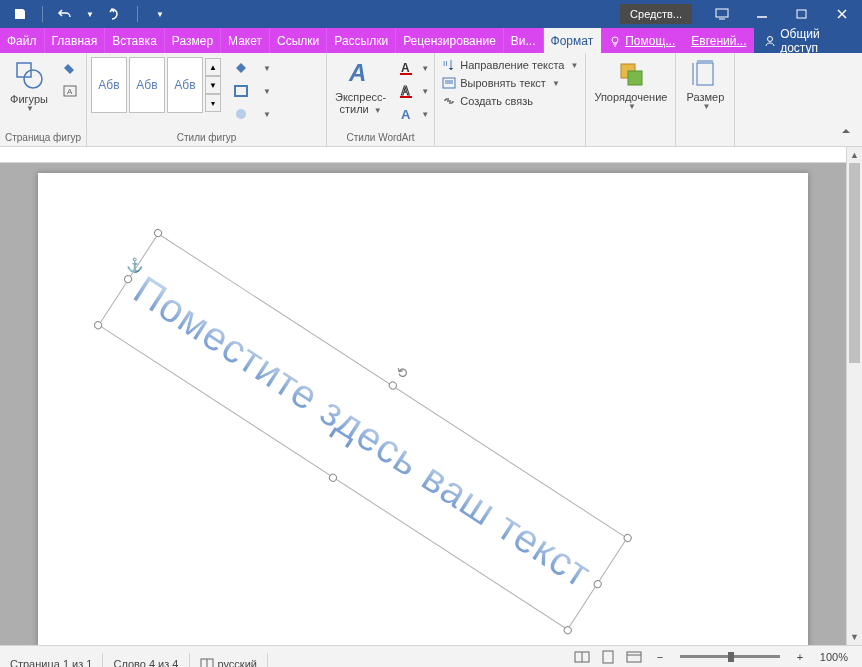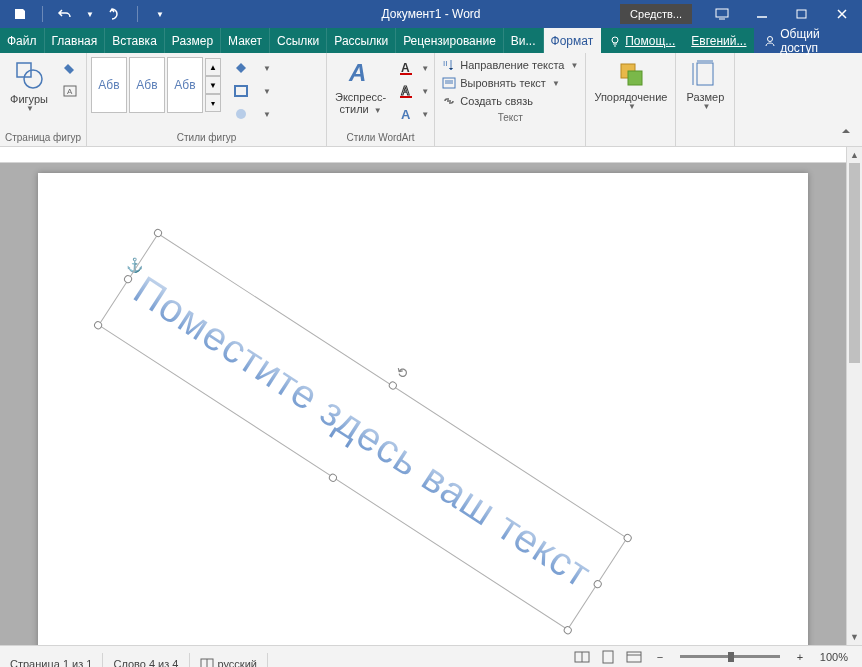--- a/index.html
+++ b/index.html
@@ -5,21 +5,21 @@
   * { box-sizing: border-box; margin: 0; padding: 0; font-family: "Segoe UI", Tahoma, sans-serif; }
   body { width: 862px; height: 667px; background: #fff; overflow: hidden; position: relative; }
   .titlebar { height: 28px; background: #2b579a; display: flex; align-items: center; color: #fff; font-size: 12px; }
   .qat { display: flex; align-items: center; padding: 0 6px; gap: 4px; }
   .qat-btn { width: 28px; height: 24px; display: flex; align-items: center; justify-content: center; cursor: pointer; }
   .qat-sep { width: 1px; height: 16px; background: rgba(255,255,255,.3); margin: 0 4px; }
   .title-center { position: absolute; left: 0; right: 0; text-align: center; pointer-events: none; font-size: 12px; }
   .title-right { margin-left: auto; display: flex; align-items: center; }
   .ctx-tab { background: #4a4a4a; padding: 4px 10px; font-size: 11px; margin-right: 10px; }
   .wctrl { width: 40px; height: 28px; display:flex; align-items:center; justify-content:center; cursor:pointer; }
-  .menubar { height: 25px; background: #0f766e; display: flex; align-items: stretch; color: #fff; font-size: 12px; }
+  .menubar { height: 25px; background: #d946ef; display: flex; align-items: stretch; color: #fff; font-size: 12px; }
   .menu-item { padding: 0 7px; display: flex; align-items: center; cursor: pointer; border-right: 1px solid rgba(255,255,255,.12); }
   .menu-item.active { background: #f3f3f3; color: #2b579a; }
   .menu-right { margin-left: auto; display: flex; align-items: stretch; }
   .menu-help { display:flex; align-items:center; padding:0 8px; gap:4px; cursor:pointer;text-decoration:underline; }
   .share-btn { display:flex; align-items:center; padding:0 10px; gap:5px; cursor:pointer; background:#2b579a; }
   .ribbon { height: 94px; background: #f3f3f3; border-bottom: 1px solid #d4d4d4; display: flex; }
   .group { display:flex; flex-direction:column; border-right:1px solid #d4d4d4; padding:2px 4px 0; }
   .group-body { flex:1; display:flex; align-items:flex-start; gap:4px; padding-top:2px; }
   .group-label { font-size: 10px; color:#666; text-align:center; padding:3px 0; }
   .big-btn { display:flex; flex-direction:column; align-items:center; gap:2px; padding:2px 4px; cursor:pointer; min-width:50px; }
@@ -78,21 +78,20 @@
     <div class="qat-btn">
       <svg width="14" height="14" viewBox="0 0 14 14">
           <path fill="none" stroke="#fff" stroke-width="1.5" d="M4 2a5 5 0 015 5 5 5 0 01-5 5 M2 5l2-3 2 3"></path>
         </svg>
     </div>
     <div class="qat-sep"></div>
     <div class="qat-btn">
         <span style="font-size:8px;color:#fff">▼</span>
       </div>
   </div>
-  <div class="title-center">Документ1 - Word</div>
   <div class="title-right">
     <div class="ctx-tab">Средств...</div>
     <div class="wctrl">
       <svg width="14" height="12" viewBox="0 0 14 12">
           <rect x="1" y="1" width="12" height="8" fill="none" stroke="#fff"></rect>
           <path stroke="#fff" d="M4 11h6"></path>
         </svg>
     </div>
     <div class="wctrl">
         <svg width="12" height="12">
@@ -284,21 +283,20 @@
         <span>Выровнять текст</span>
           <span class="dd">▼</span>
       </div>
       <div class="text-row">
         <svg width="14" height="14">
             <path fill="none" stroke="#666" stroke-width="1.5" d="M3 7a2 2 0 012-2h2M11 7a2 2 0 01-2 2H7M5 7h4"></path>
           </svg>
         <span>Создать связь</span>
       </div>
     </div>
-    <div class="group-label">Текст</div>
   </div>
 
   <div class="group">
     <div class="group-body">
       <div class="big-btn">
         <svg width="30" height="30">
             <rect x="5" y="5" width="14" height="14" fill="#e8b84a" stroke="#b88820"></rect>
             <rect x="12" y="12" width="14" height="14" fill="#7ab84a" stroke="#58962a"></rect>
           </svg>
         <div class="lbl">

